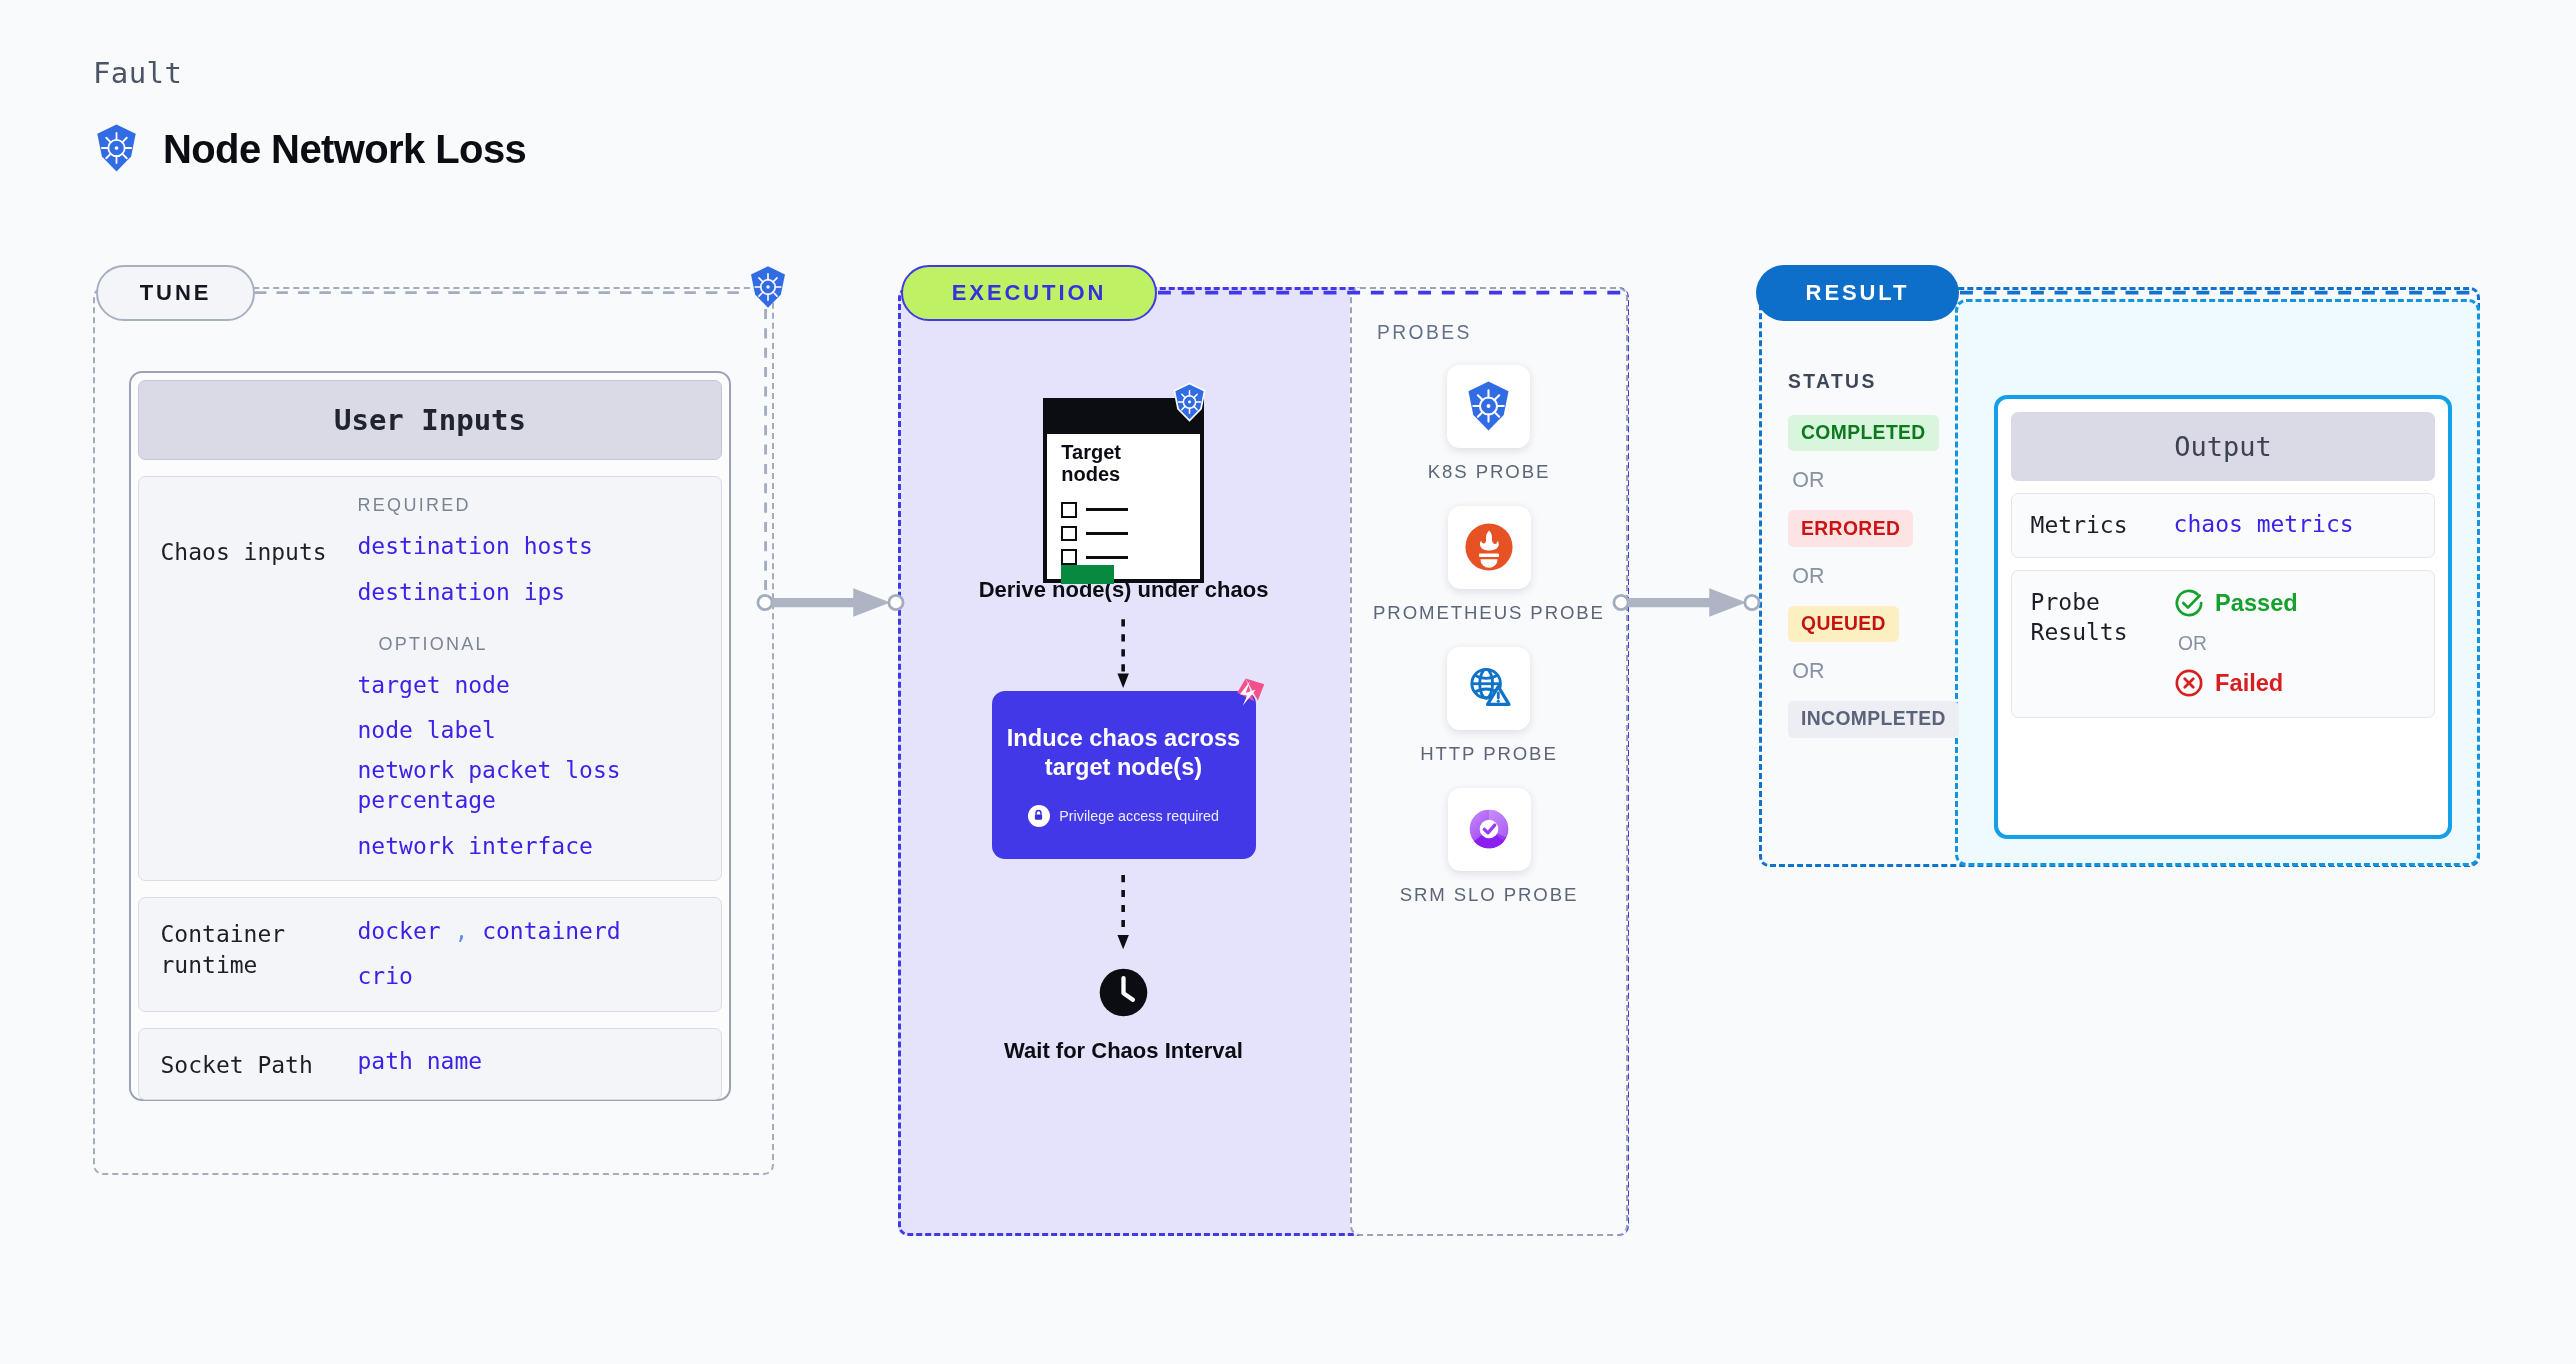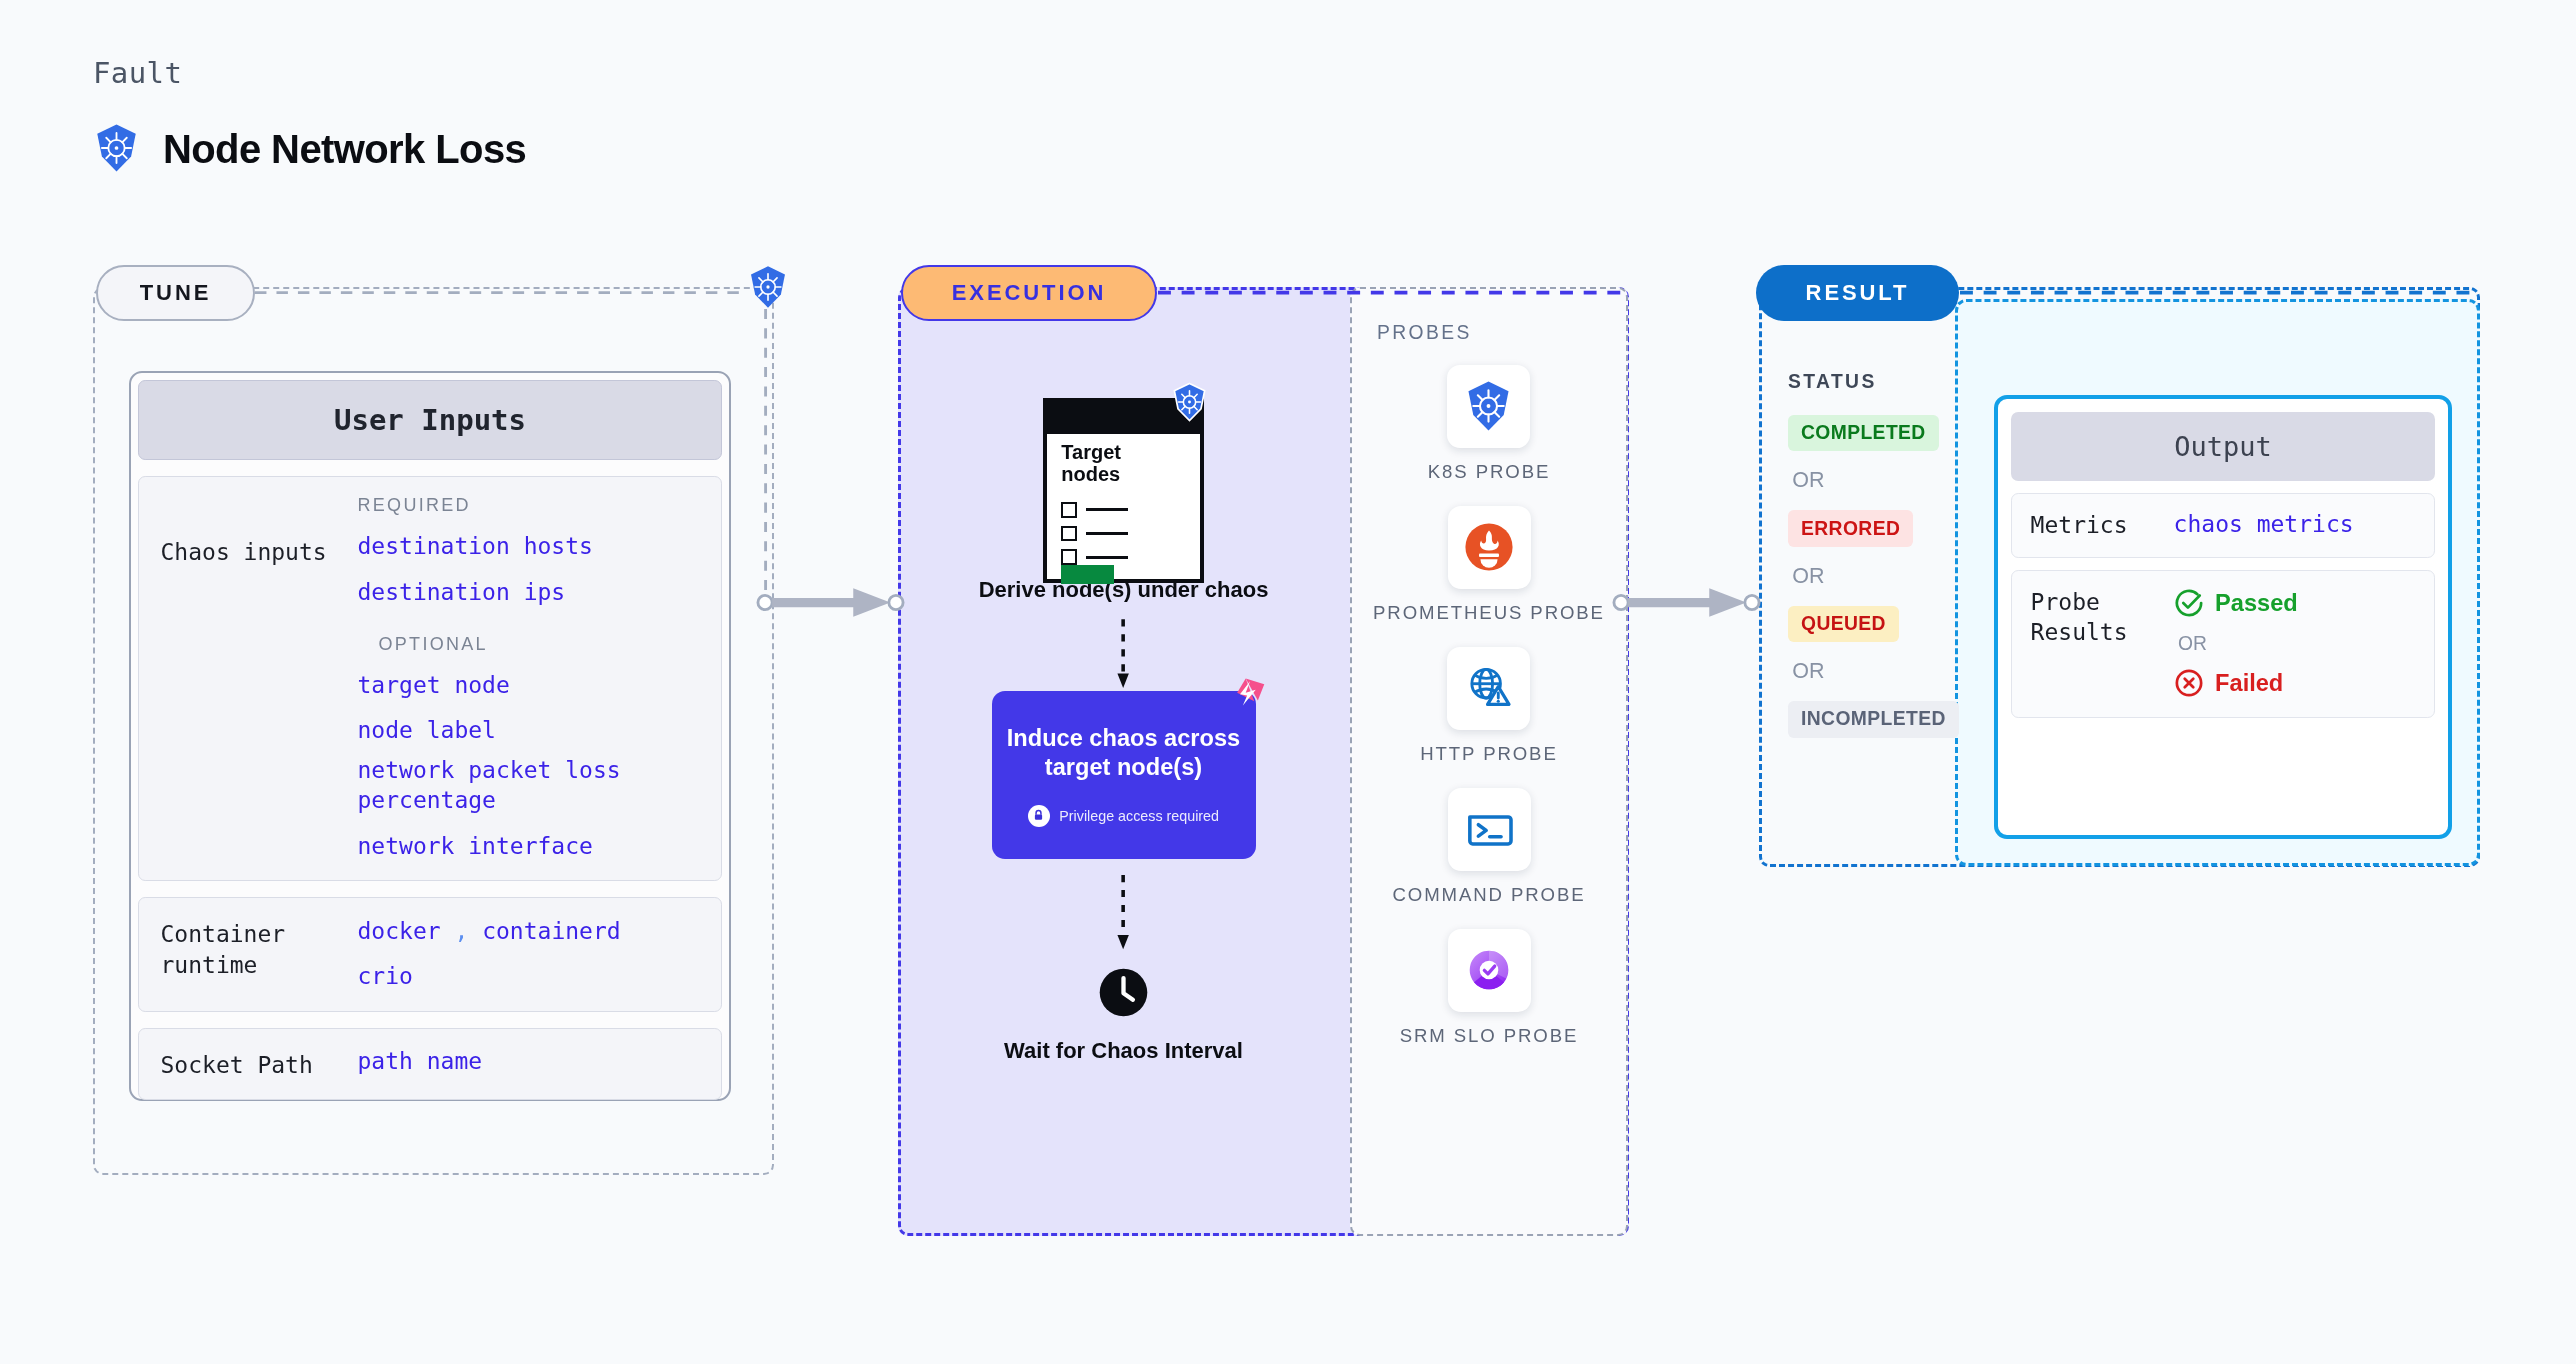--- a/index.html
+++ b/index.html
@@ -63,21 +63,21 @@
     letter-spacing: 2.9px; font-size: 22px;
     font-family: "Liberation Sans", sans-serif;
     z-index: 6;
   }
   .pill-tune {
     left: 96px; top: 265px; width: 159px; height: 56px;
     background: #f4f5f9; border: 2.9px solid #a8b0c0; color: #14171f;
   }
   .pill-exec {
     left: 901px; top: 265px; width: 256px; height: 56px;
-    background: #fdba74; border: 2.9px solid #4338e8; color: #3730e0;
+    background: #bef264; border: 2.9px solid #4338e8; color: #3730e0;
   }
   .pill-result {
     left: 1756px; top: 265px; width: 203px; height: 56px;
     background: #0d6fc9; border: none; color: #ffffff;
   }
 
   
   .tune-k8s { position: absolute; left: 747px; top: 265px; z-index: 7; }
 
   
@@ -502,32 +502,20 @@
             </g>
             <path d="M48 33 L63 58 H33 Z" fill="#ffffff" stroke="#1073c8" stroke-width="4.5" stroke-linejoin="round"></path>
             <line x1="48" y1="42" x2="48" y2="49" stroke="#1073c8" stroke-width="4" stroke-linecap="round"></line>
             <circle cx="48" cy="53.5" r="2.2" fill="#1073c8"></circle>
           </svg>
         </span>
       </div>
       <div class="probe-name">HTTP PROBE</div>
     </div>
 
-    <div class="probe-item">
-      <div class="probe-tile">
-        <span>
-          <svg width="50" height="44" viewBox="0 0 70 62">
-            <path d="M8 14 h54 a4 4 0 0 1 4 4 v30 a4 4 0 0 1 -4 4 H12 a4 4 0 0 1 -4 -4 Z" fill="none" stroke="#1073c8" stroke-width="5" stroke-linejoin="round"></path>
-            <path d="M20 25 L31 33 L20 41" fill="none" stroke="#1073c8" stroke-width="5" stroke-linecap="round" stroke-linejoin="round"></path>
-            <line x1="36" y1="42" x2="52" y2="42" stroke="#1073c8" stroke-width="5" stroke-linecap="round"></line>
-          </svg>
-        </span>
-      </div>
-      <div class="probe-name">COMMAND PROBE</div>
-    </div>
 
     <div class="probe-item">
       <div class="probe-tile">
         <span>
           <svg width="50" height="50" viewBox="0 0 70 70">
             <defs>
               <linearGradient id="sg" x1="0" y1="0" x2="1" y2="1">
                 <stop offset="0" stop-color="#c68cfa"></stop>
                   <stop offset="1" stop-color="#8b1ff0"></stop>
               </linearGradient>

